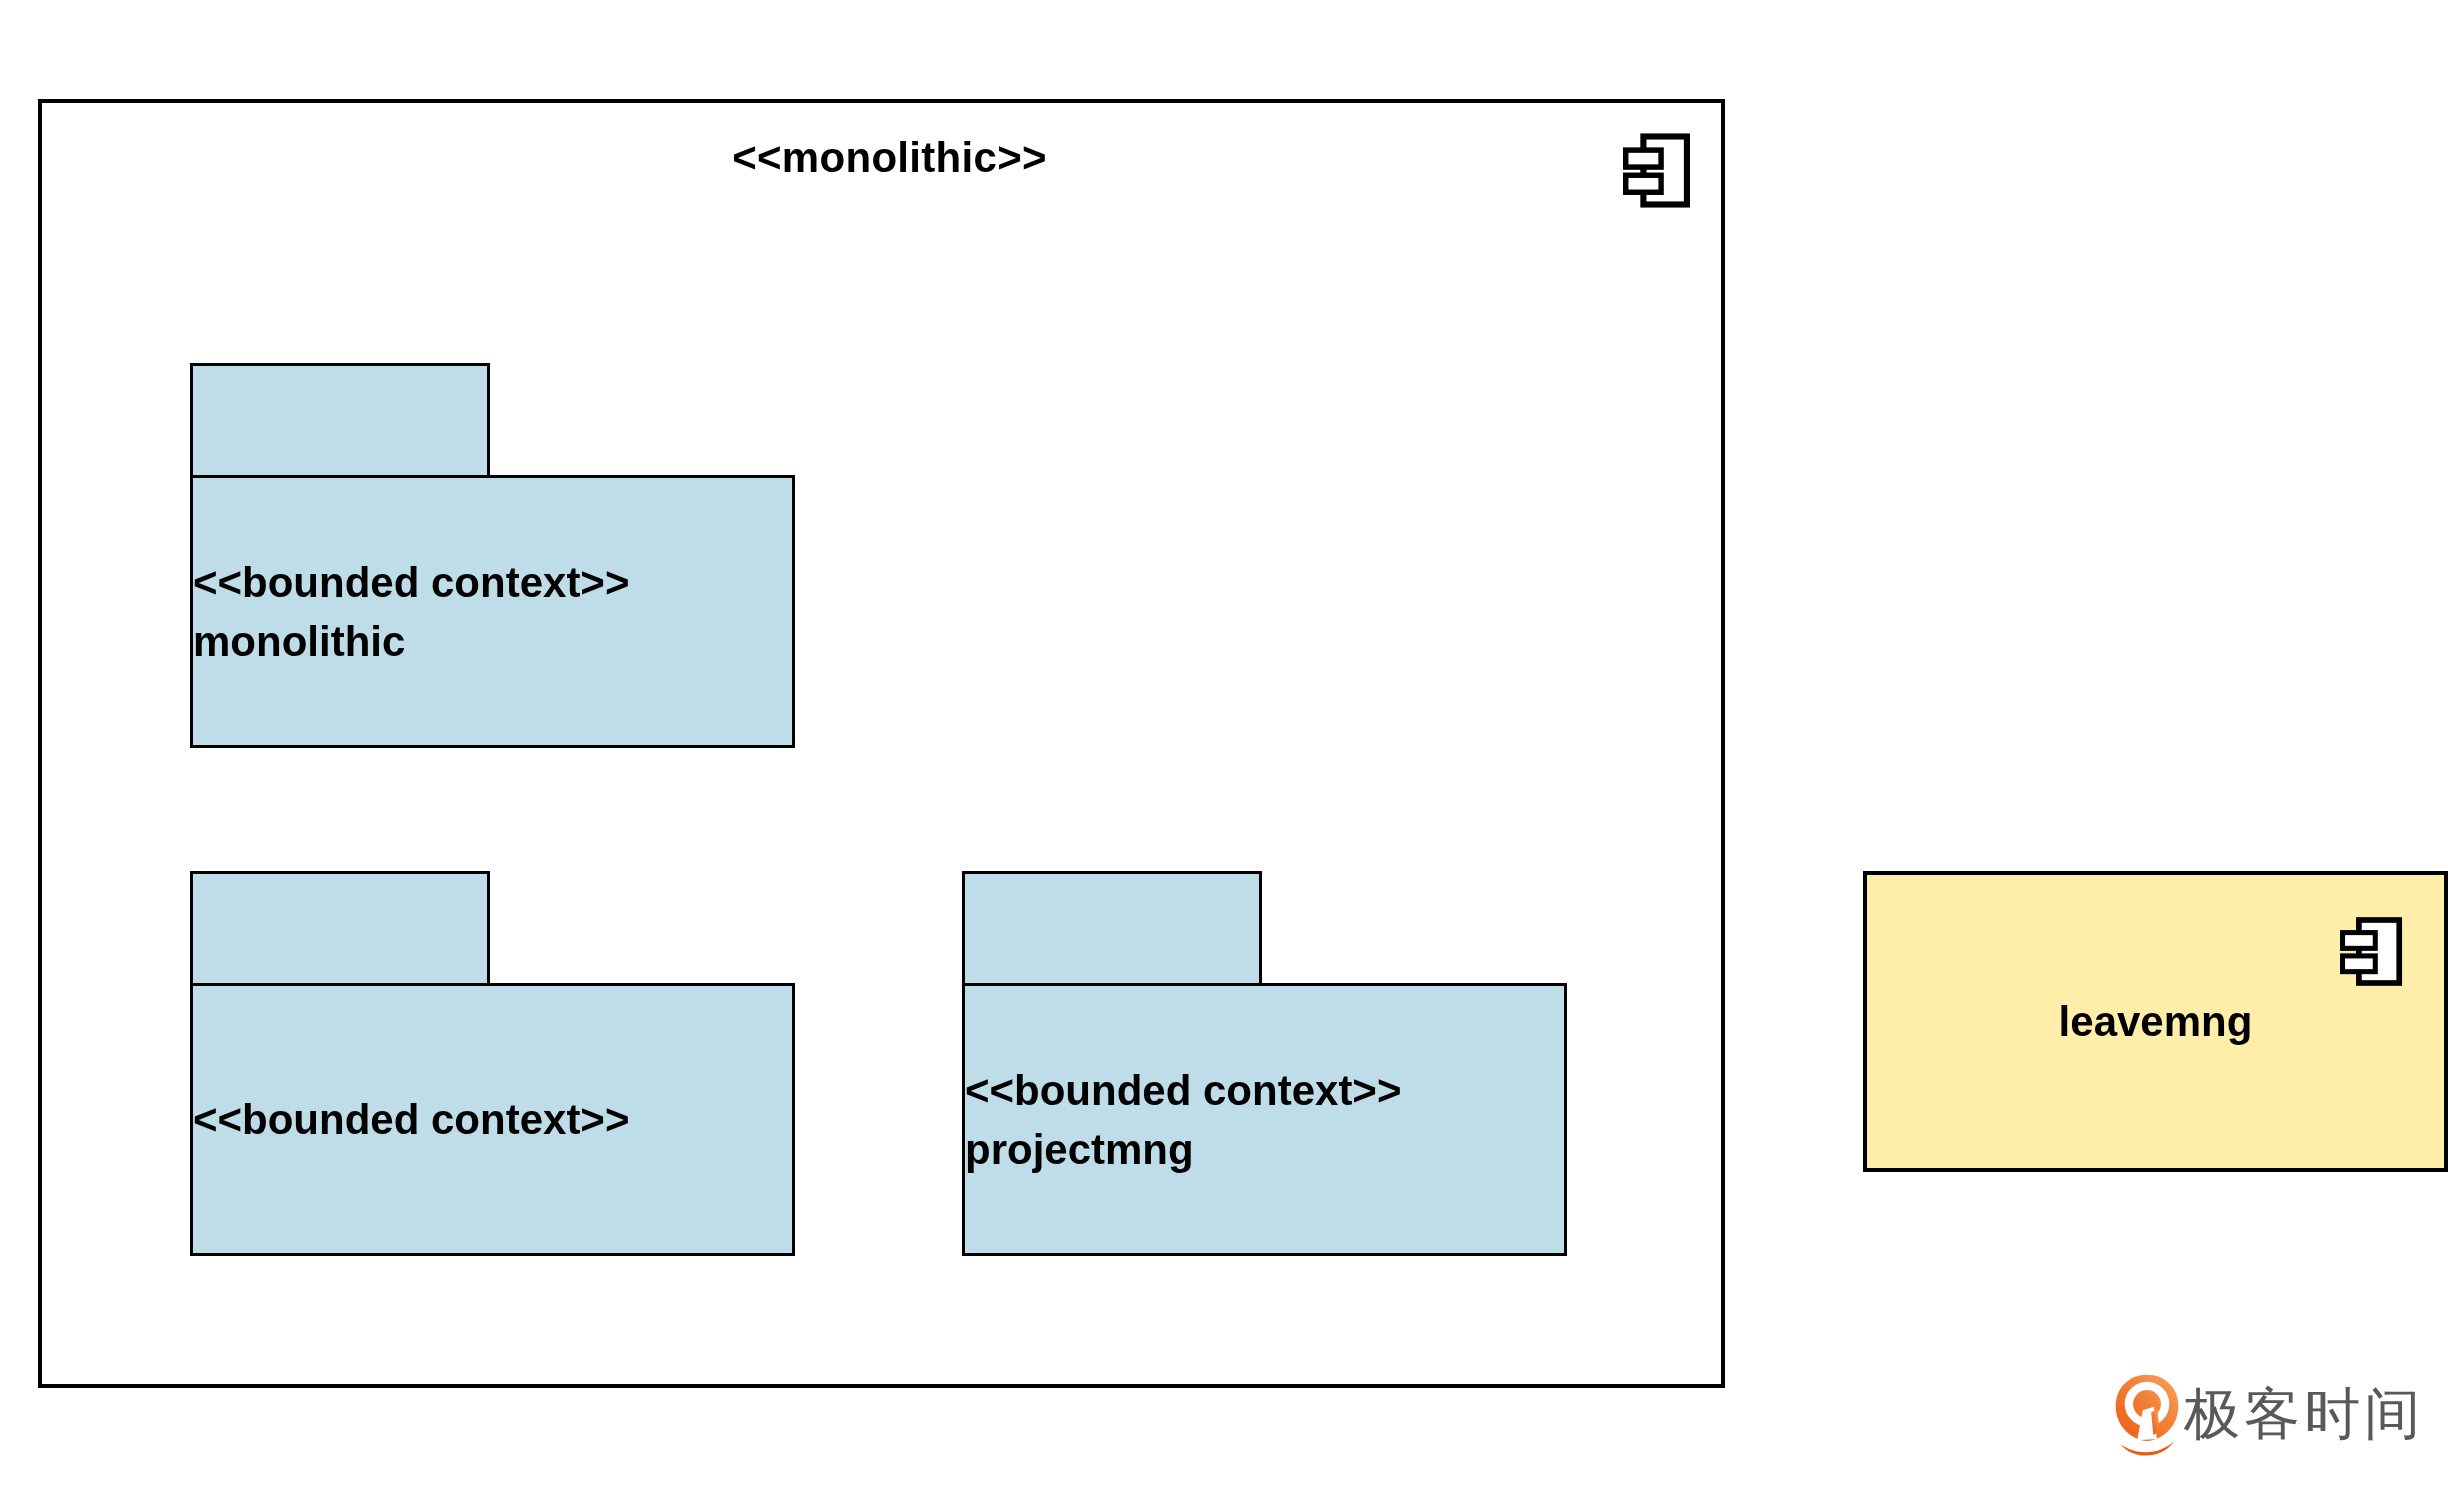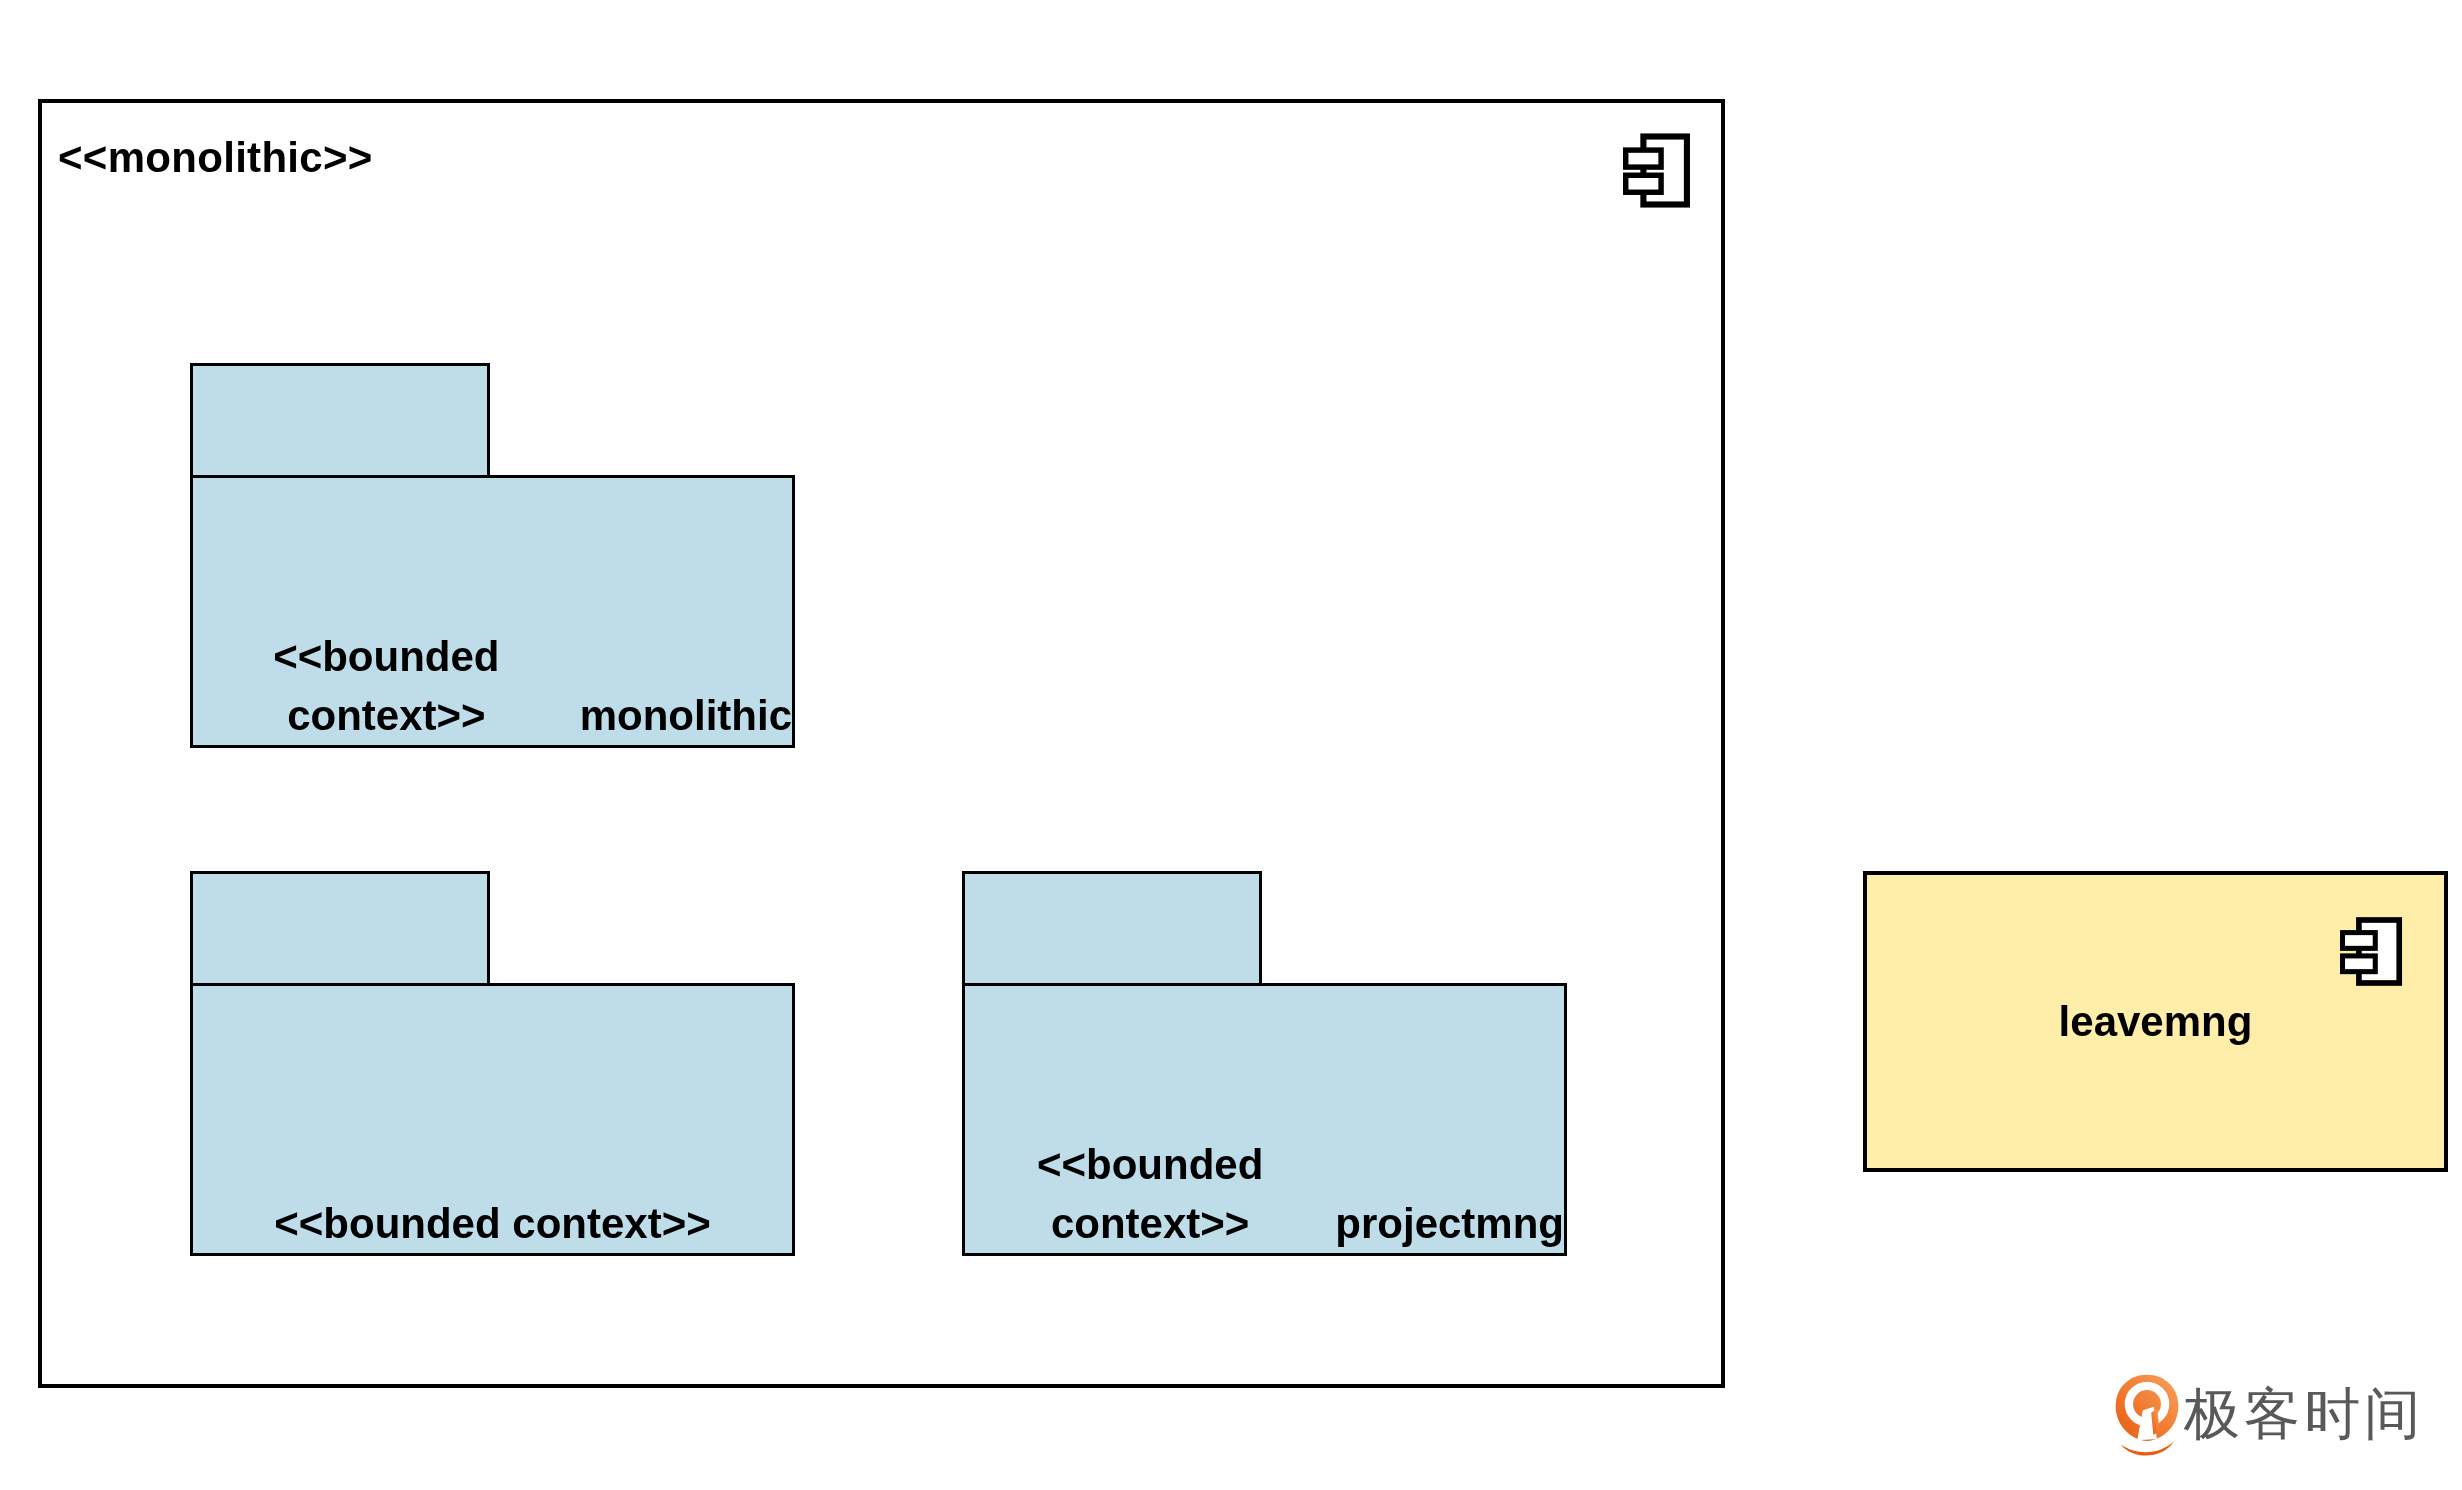--- a/index.html
+++ b/index.html
@@ -13,33 +13,33 @@
   html,body{width:2462px;height:1490px;background:#ffffff;overflow:hidden;}
   body{font-family:"Liberation Sans", sans-serif;color:#000;}
   .stage{position:relative;width:2462px;height:1490px;background:#fff;}
 
   
   .monolith{
     position:absolute;left:38px;top:99px;width:1687px;height:1289px;
     border:4.1px solid var(--stroke);background:#fff;
   }
   .monolith-title{
-    position:absolute;left:16px;right:0;top:27px;text-align:left;
+    position:absolute;left:16px;right:0;top:27px;text-align:center;
     font-size:42px;font-weight:bold;line-height:55px;letter-spacing:0.3px;
   }
 
   
   .comp-icon{position:absolute;}
   .comp-icon-monolith{top:29px;right:30px;width:68px;height:77px;}
   .comp-icon-external{top:41px;right:41px;width:63px;height:71px;}
 
   
   .pkg-part{position:absolute;background:var(--package-fill);border:3.4px solid var(--stroke);}
   .pkg-body{
-    display:flex;flex-direction:row;justify-content:center;align-items:flex-end;
+    display:flex;flex-direction:column;justify-content:center;align-items:flex-start;
     text-align:center;font-size:42px;font-weight:bold;line-height:59px;
   }
   .tab-effortmng   {left:190px; top:363px;  width:300px;height:116px;}
   .body-effortmng  {left:190px; top:475px;  width:605px;height:273px;}
   .tab-basicinfomng{left:190px; top:871px; width:300px;height:116px;}
   .body-basicinfomng{left:190px;top:983px; width:605px;height:273px;}
   .tab-projectmng  {left:962px;top:871px; width:300px;height:116px;}
   .body-projectmng {left:962px;top:983px; width:605px;height:273px;}
 
   

